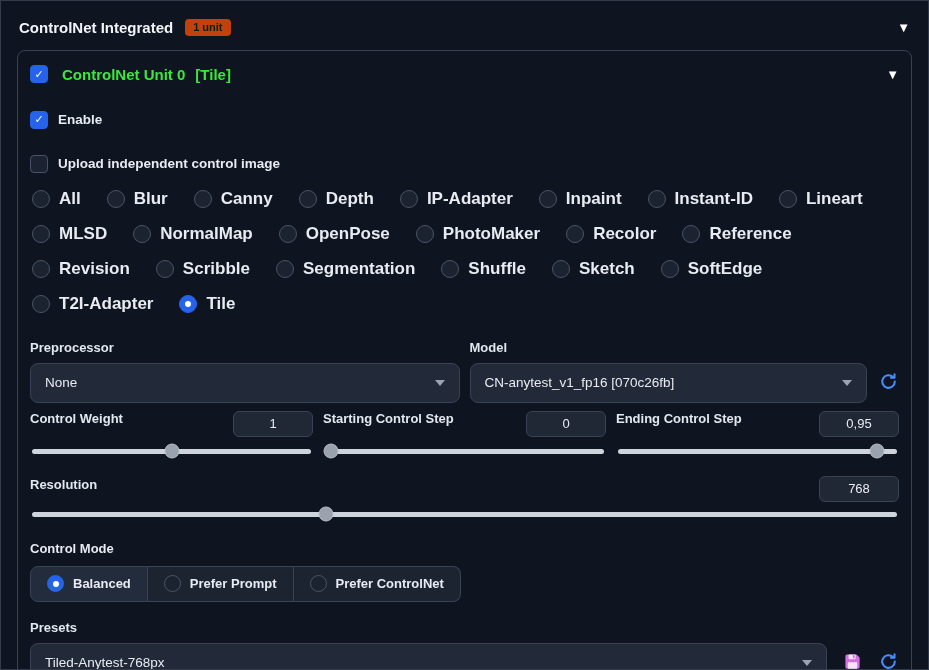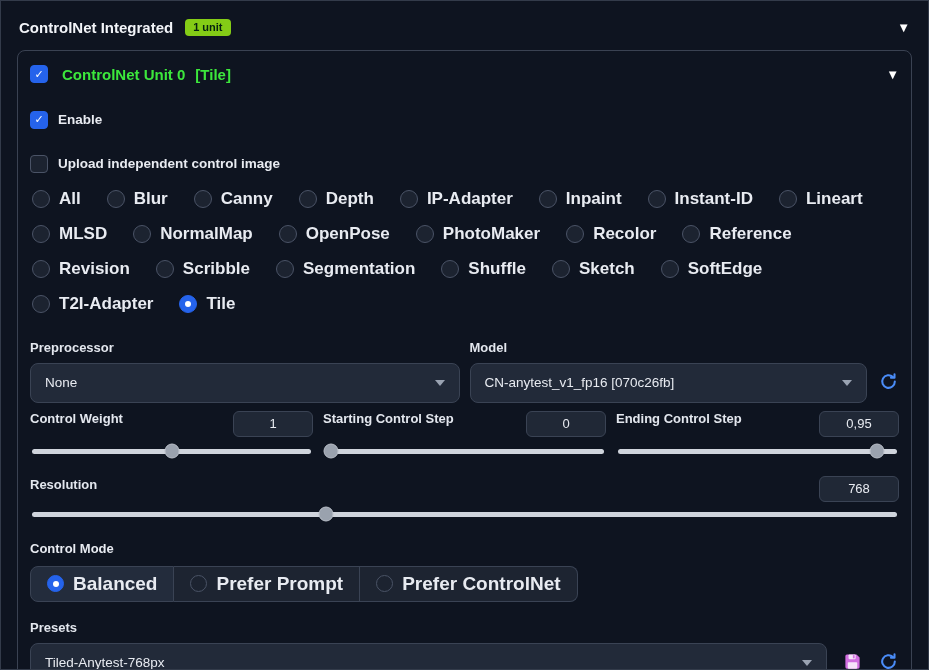--- a/index.html
+++ b/index.html
@@ -5,21 +5,21 @@
   html,body{margin:0;padding:0;background:#0e1420;}
   .page{
     width:929px;height:670px;box-sizing:border-box;
     background:#0e1420;border:1px solid #333b4a;
     font-family:"Liberation Sans","DejaVu Sans",sans-serif;
     color:#e8ebf1;padding:10px 16px;overflow:hidden;
   }
   
   .acc-header{display:flex;align-items:center;gap:12px;padding:8px 2px 14px 2px;cursor:pointer;}
   .acc-title{font-size:15px;font-weight:700;color:#f2f4f8;}
-  .badge{background:#84cc16;color:#06230f;font-size:11px;font-weight:700;padding:3px 8px;border-radius:4px;line-height:1;}
+  .badge{background:#c2410c;color:#06230f;font-size:11px;font-weight:700;padding:3px 8px;border-radius:4px;line-height:1;}
   .tri{margin-left:auto;color:#ffffff;font-size:13px;}
   
   .panel{border:1px solid #3a4252;border-radius:8px;padding:14px 12px 16px 12px;}
   .unit-header{display:flex;align-items:center;gap:14px;margin-bottom:18px;cursor:pointer;}
   .unit-title{font-size:15px;font-weight:700;color:#3ce73c;display:flex;gap:10px;}
   .unit-header .tri{font-size:13px;}
   
   .checkbox{width:16px;height:16px;border-radius:4px;border:1px solid #4a5366;background:#1c2330;
     display:inline-flex;align-items:center;justify-content:center;flex:none;cursor:pointer;}
   .checkbox.checked{background:#2563eb;border-color:#2563eb;}
@@ -55,21 +55,21 @@
     color:#e8ebf1;text-align:center;font-size:13px;font-family:inherit;}
   .track{position:relative;height:5px;background:#cfd4dc;border-radius:3px;margin:10px 2px 8px 2px;cursor:pointer;}
   .thumb{position:absolute;top:50%;transform:translate(-50%,-50%);width:15px;height:15px;border-radius:50%;
     background:#9aa2ae;border:1px solid #b9bfc8;box-sizing:border-box;cursor:grab;}
   .res-block{margin-bottom:24px;}
   .res-head{display:flex;align-items:center;justify-content:space-between;margin-bottom:8px;}
   
   .cm-label{font-size:13px;font-weight:600;margin:4px 0 10px 0;}
   .btn-group{display:inline-flex;}
   .cm-btn{display:inline-flex;align-items:center;gap:9px;height:36px;padding:0 16px;background:#1d2431;
-    border:1px solid #3a4354;border-left-width:0;font-size:19px;font-weight:600;color:#e8ebf1;cursor:pointer;
+    border:1px solid #3a4354;border-left-width:0;font-size:13px;font-weight:600;color:#e8ebf1;cursor:pointer;
     font-family:inherit;}
   .cm-btn:first-child{border-left-width:1px;border-radius:8px 0 0 8px;}
   .cm-btn:last-child{border-radius:0 8px 8px 0;}
   .cm-btn.selected{background:#232c3c;}
   .cm-btn .radio{width:15px;height:15px;}
   
   .presets{margin-top:18px;}
   .presets-row{display:flex;align-items:center;}
   .presets-row .icon-btn.save{margin-left:14px;}
   .presets-row .icon-btn.refresh{margin-left:14px;}

